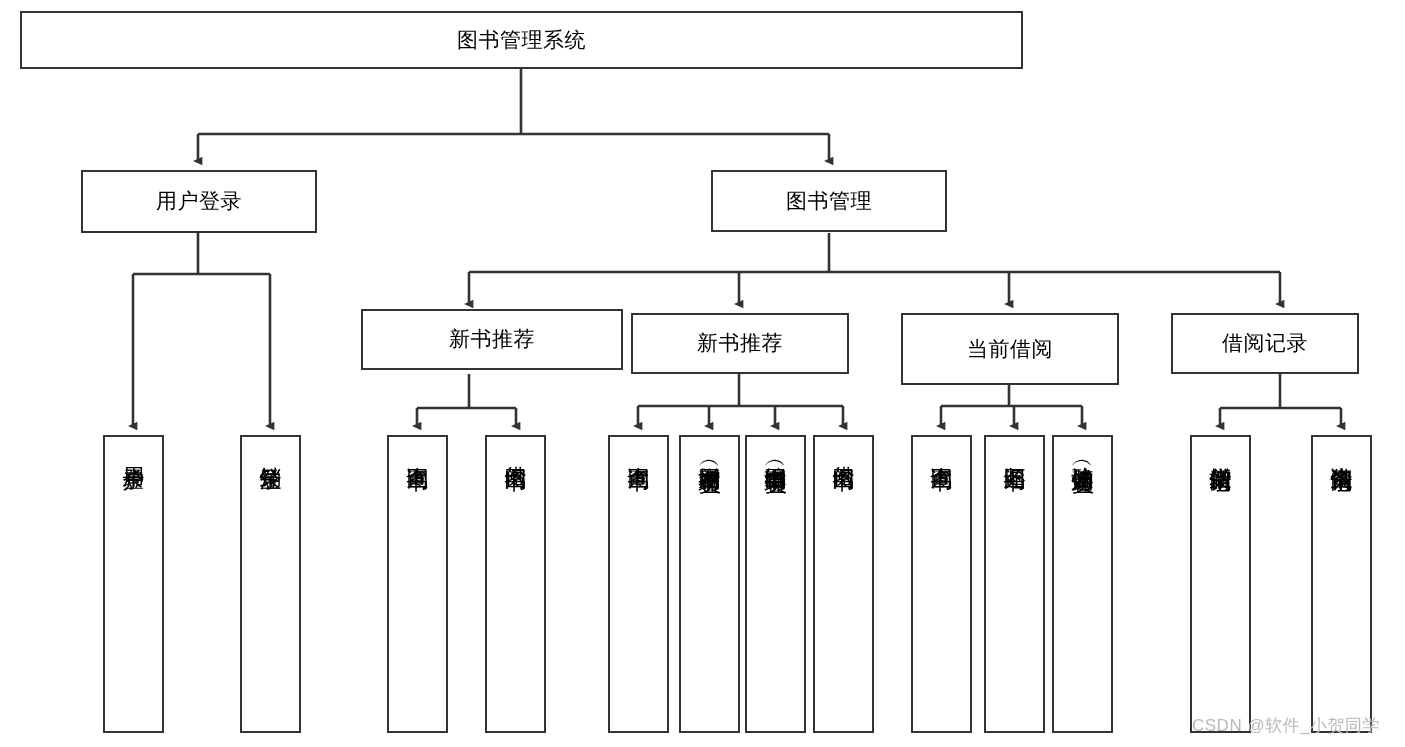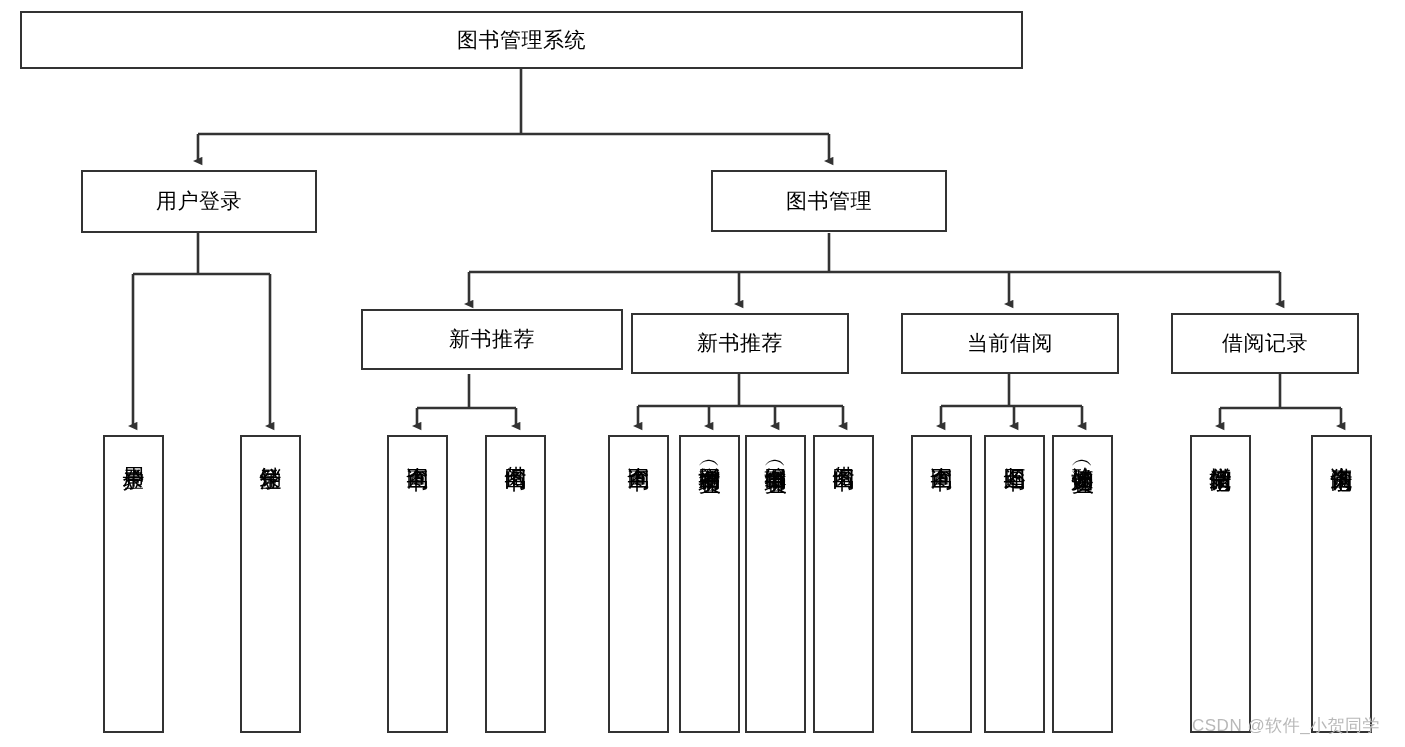--- a/index.html
+++ b/index.html
@@ -135,21 +135,21 @@
   <div class="node horiz" id="n-l2-1" style="left: 711px; top: 170px; width: 236px; height: 62px;">
     <span class="label">图书管理</span>
   </div>
 
   <div class="node horiz" id="n-l3-0" style="left: 361px; top: 309px; width: 262px; height: 61px;">
     <span class="label">新书推荐</span>
   </div>
   <div class="node horiz" id="n-l3-1" style="left: 631px; top: 313px; width: 218px; height: 61px;">
     <span class="label">新书推荐</span>
   </div>
-  <div class="node horiz" id="n-l3-2" style="left: 901px; top: 313px; width: 218px; height: 61px;">
+  <div class="node horiz" id="n-l3-2" style="left: 901px; top: 313px; width: 218px; height: 72px;">
     <span class="label">当前借阅</span>
   </div>
   <div class="node horiz" id="n-l3-3" style="left: 1171px; top: 313px; width: 188px; height: 61px;">
     <span class="label">借阅记录</span>
   </div>
 
   <div class="node vert" id="n-leaf-0" style="left: 103px; top: 435px; width: 61px; height: 298px;">
     <span class="label">用户登录</span>
   </div>
   <div class="node vert" id="n-leaf-1" style="left: 240px; top: 435px; width: 61px; height: 298px;">

